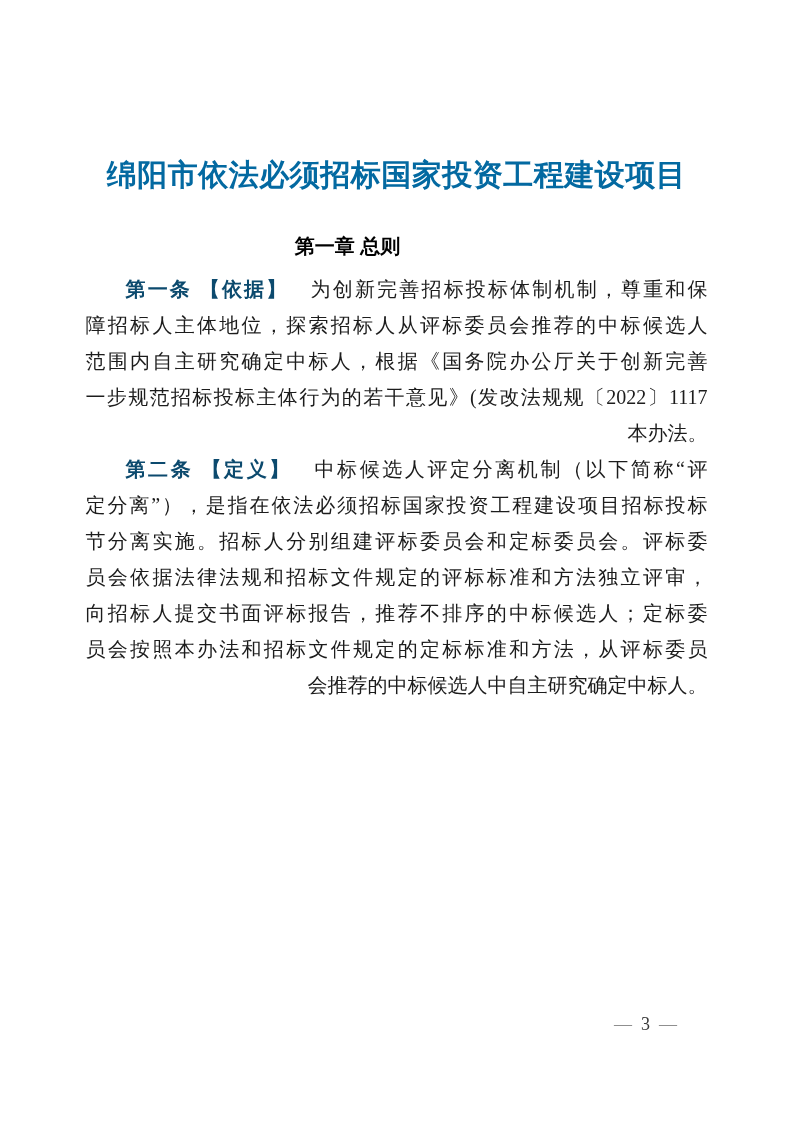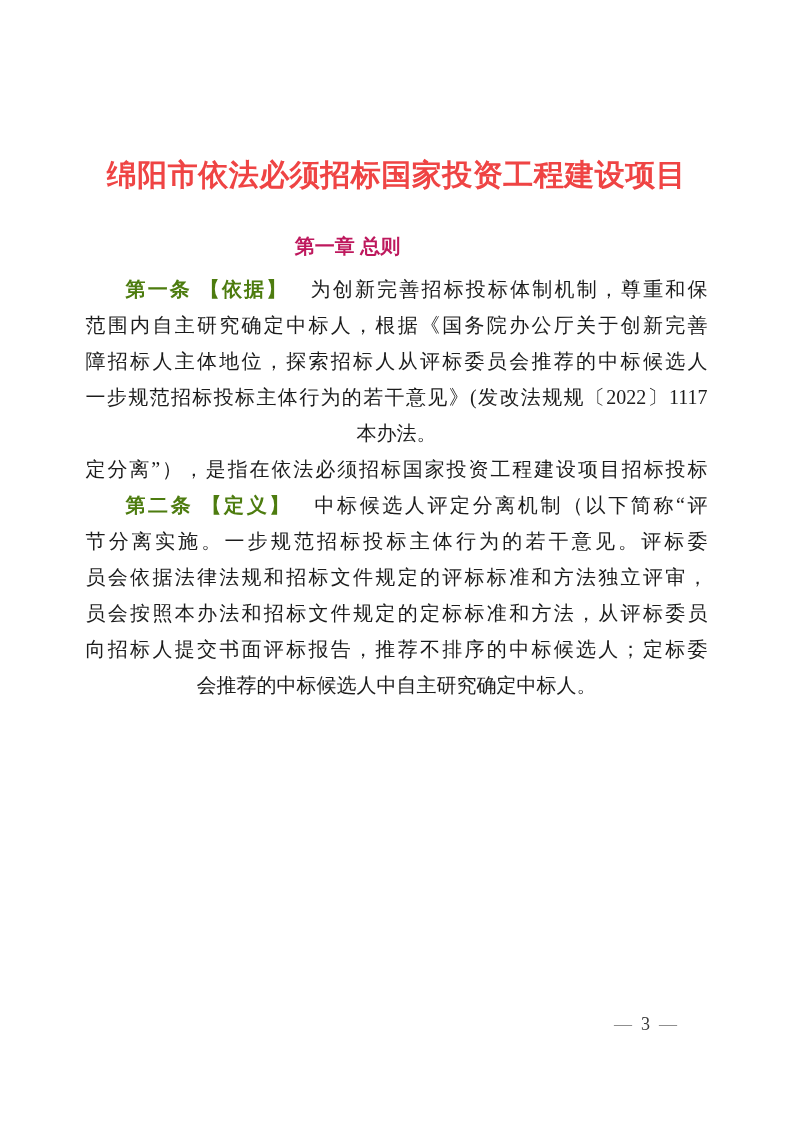--- a/index.html
+++ b/index.html
@@ -15,55 +15,55 @@
     overflow: hidden;
     font-family: "Liberation Serif", "DejaVu Serif", serif;
     color: #1c1c1c;
   }
   .doc-title {
     padding-top: 155px;
     text-align: center;
     font-weight: bold;
     font-size: 30px;
     line-height: 40px;
-    color: #ef4444;
+    color: #0369a1;
     letter-spacing: 0.5px;
   }
   .chapter {
     margin-top: 38px;
     margin-right: 98px;
     text-align: center;
     font-size: 20px;
     line-height: 27px;
     font-weight: bold;
     font-family: "Liberation Sans", "DejaVu Sans", sans-serif;
-    color: #be185d;
+    color: #000000;
   }
   .body-text {
     width: 622px;
     margin: 11px auto 0;
     font-size: 20px;
     line-height: 36px;
   }
   .line {
     min-height: 36px;
-    text-align: center;
+    text-align: right;
   }
   .line.just {
     text-align: justify;
     text-align-last: justify;
     text-justify: inter-ideograph;
   }
   .line.indent {
     text-indent: 40px;
   }
   .bold-run {
     font-weight: bold;
     font-family: "Liberation Sans", "DejaVu Sans", sans-serif;
-    color: #4d7c0f;
+    color: #0c4a6e;
   }
   .page-num {
     position: absolute;
     top: 1013px;
     right: 116px;
     font-size: 18px;
     line-height: 22px;
     color: #3a3a3a;
     white-space: nowrap;
   }
@@ -77,26 +77,26 @@
 </head>
 <body>
 
 <div class="page">
   <div class="doc-title">
     <div>绵阳市依法必须招标国家投资工程建设项目</div>
   </div>
   <div class="chapter">第一章 总则</div>
   <div class="body-text">
       <div class="line just indent"><span class="bold-run">第一条 【依据】</span>　为创新完善招标投标体制机制，尊重和保</div>
+      <div class="line just">障招标人主体地位，探索招标人从评标委员会推荐的中标候选人</div>
       <div class="line just">范围内自主研究确定中标人，根据《国务院办公厅关于创新完善</div>
-      <div class="line just">障招标人主体地位，探索招标人从评标委员会推荐的中标候选人</div>
       <div class="line just">一步规范招标投标主体行为的若干意见》(发改法规规〔2022〕1117</div>
       <div class="line">本办法。</div>
+      <div class="line just indent"><span class="bold-run">第二条 【定义】</span>　中标候选人评定分离机制（以下简称“评</div>
       <div class="line just">定分离”），是指在依法必须招标国家投资工程建设项目招标投标</div>
-      <div class="line just indent"><span class="bold-run">第二条 【定义】</span>　中标候选人评定分离机制（以下简称“评</div>
-      <div class="line just">节分离实施。一步规范招标投标主体行为的若干意见。评标委</div>
+      <div class="line just">节分离实施。招标人分别组建评标委员会和定标委员会。评标委</div>
       <div class="line just">员会依据法律法规和招标文件规定的评标标准和方法独立评审，</div>
+      <div class="line just">向招标人提交书面评标报告，推荐不排序的中标候选人；定标委</div>
       <div class="line just">员会按照本办法和招标文件规定的定标标准和方法，从评标委员</div>
-      <div class="line just">向招标人提交书面评标报告，推荐不排序的中标候选人；定标委</div>
       <div class="line">会推荐的中标候选人中自主研究确定中标人。</div>
     </div>
   <div class="page-num"><span class="dash">—</span><span class="num">3</span><span class="dash">—</span></div>
 </div>
 
 </body></html>

